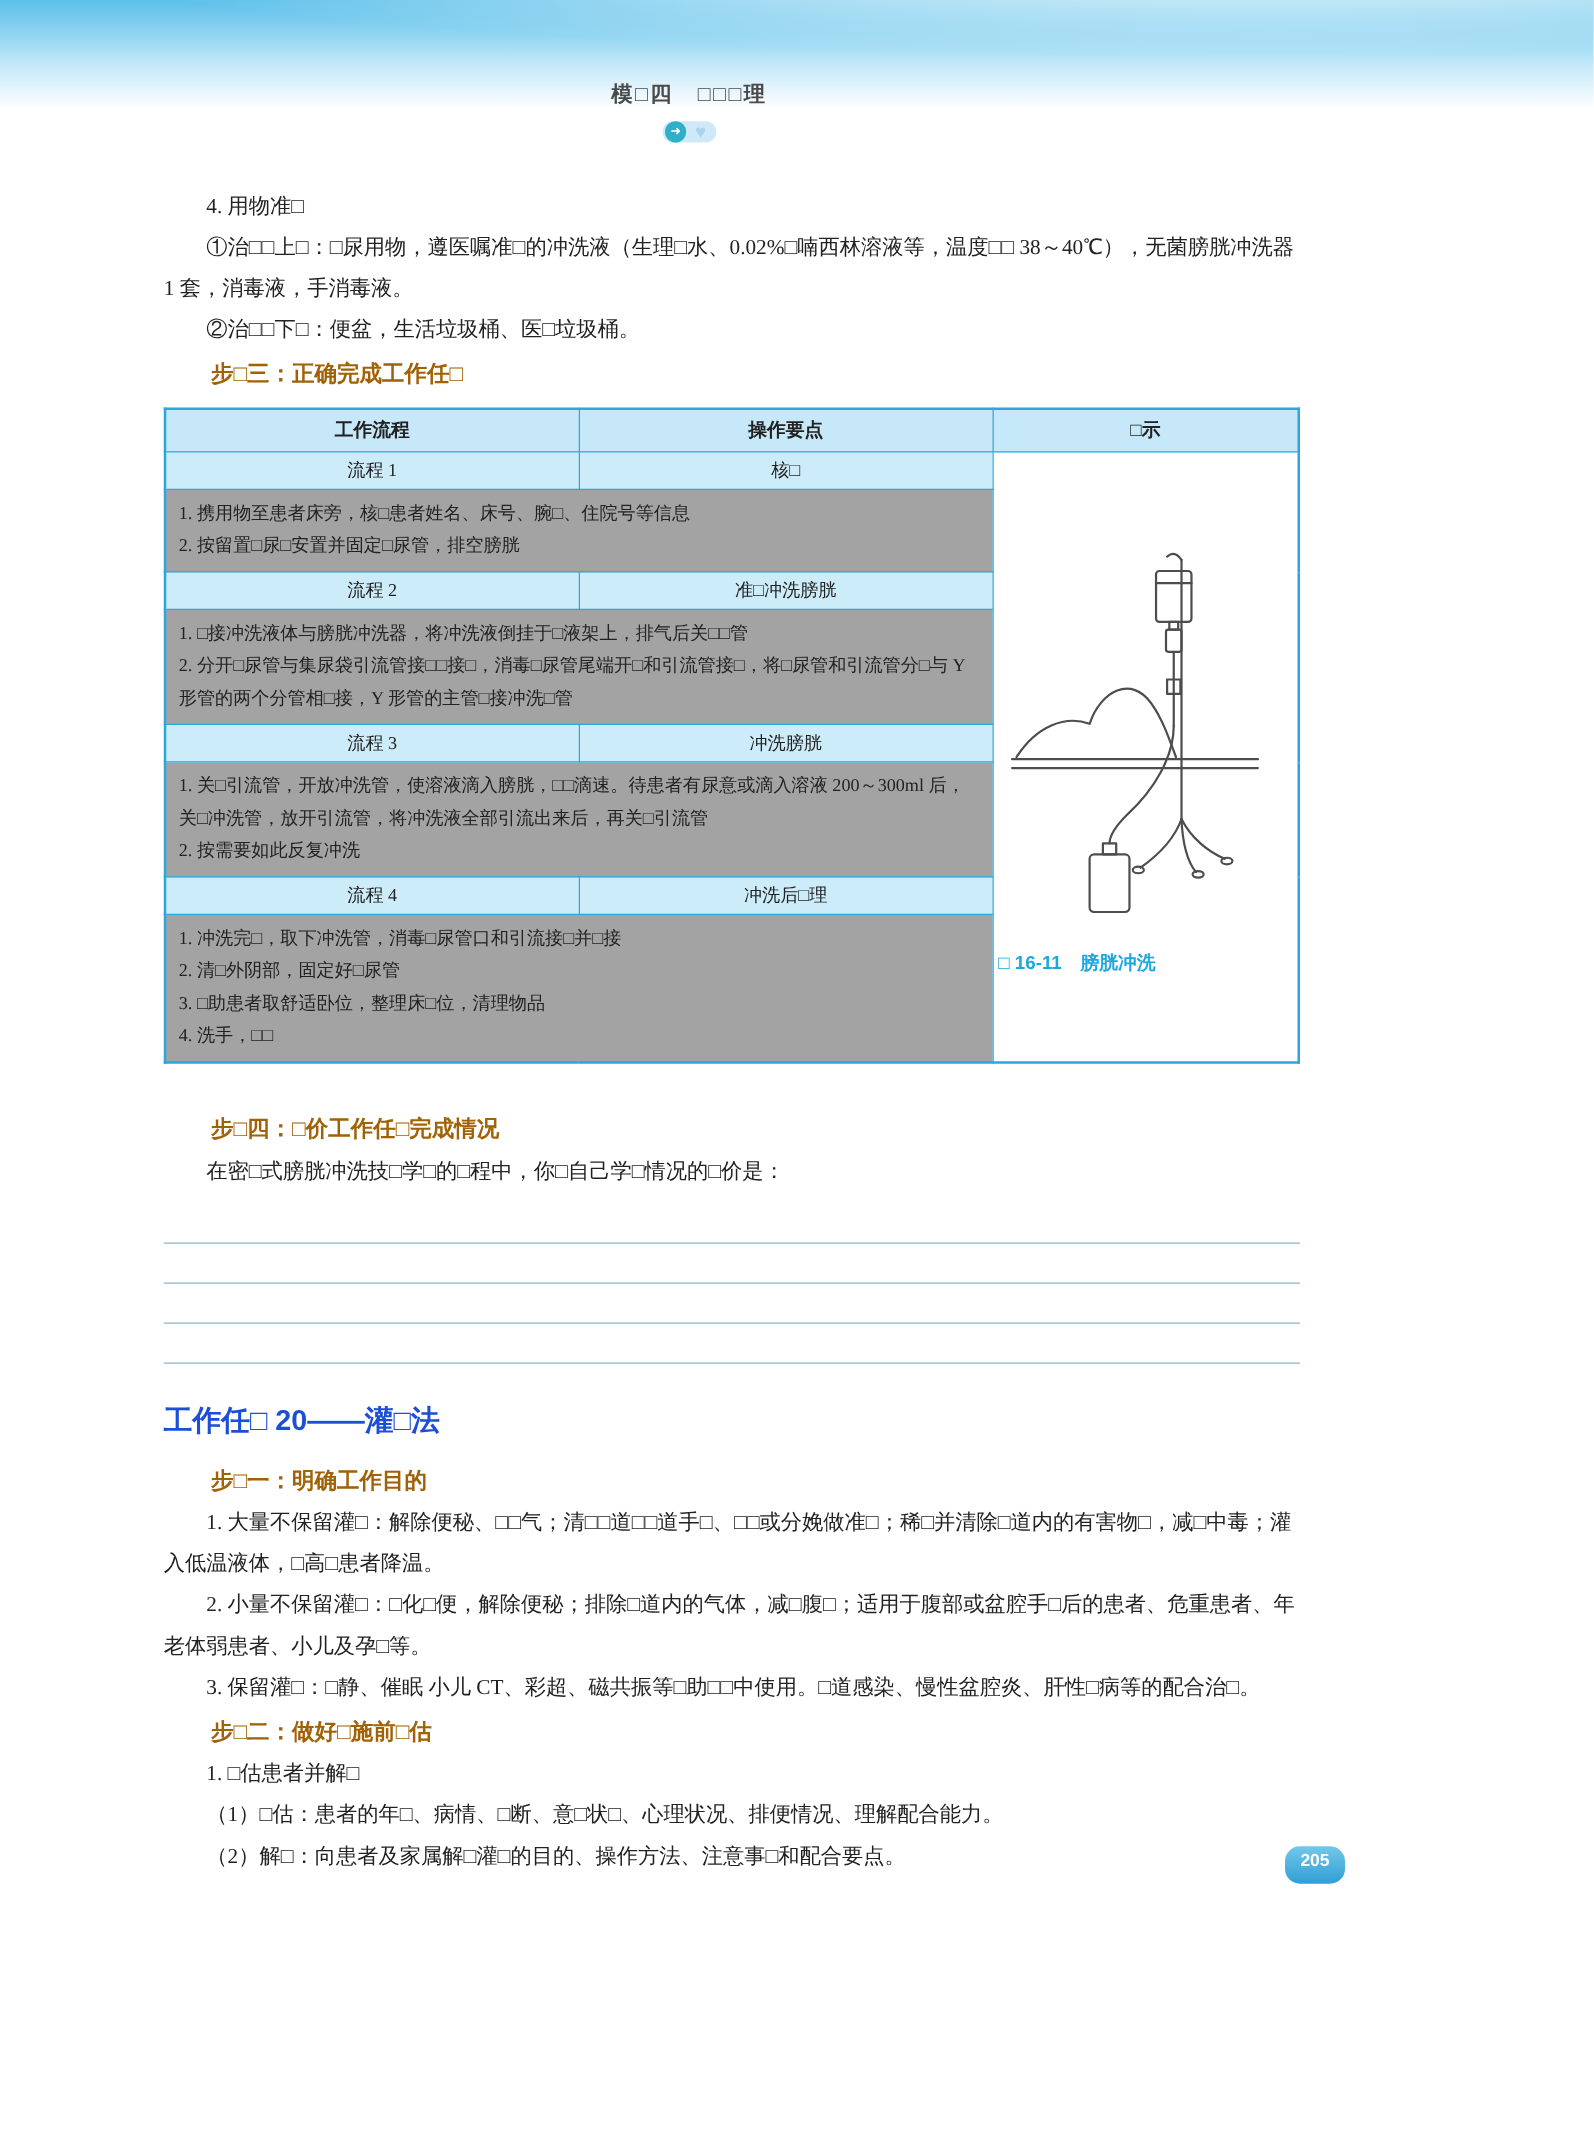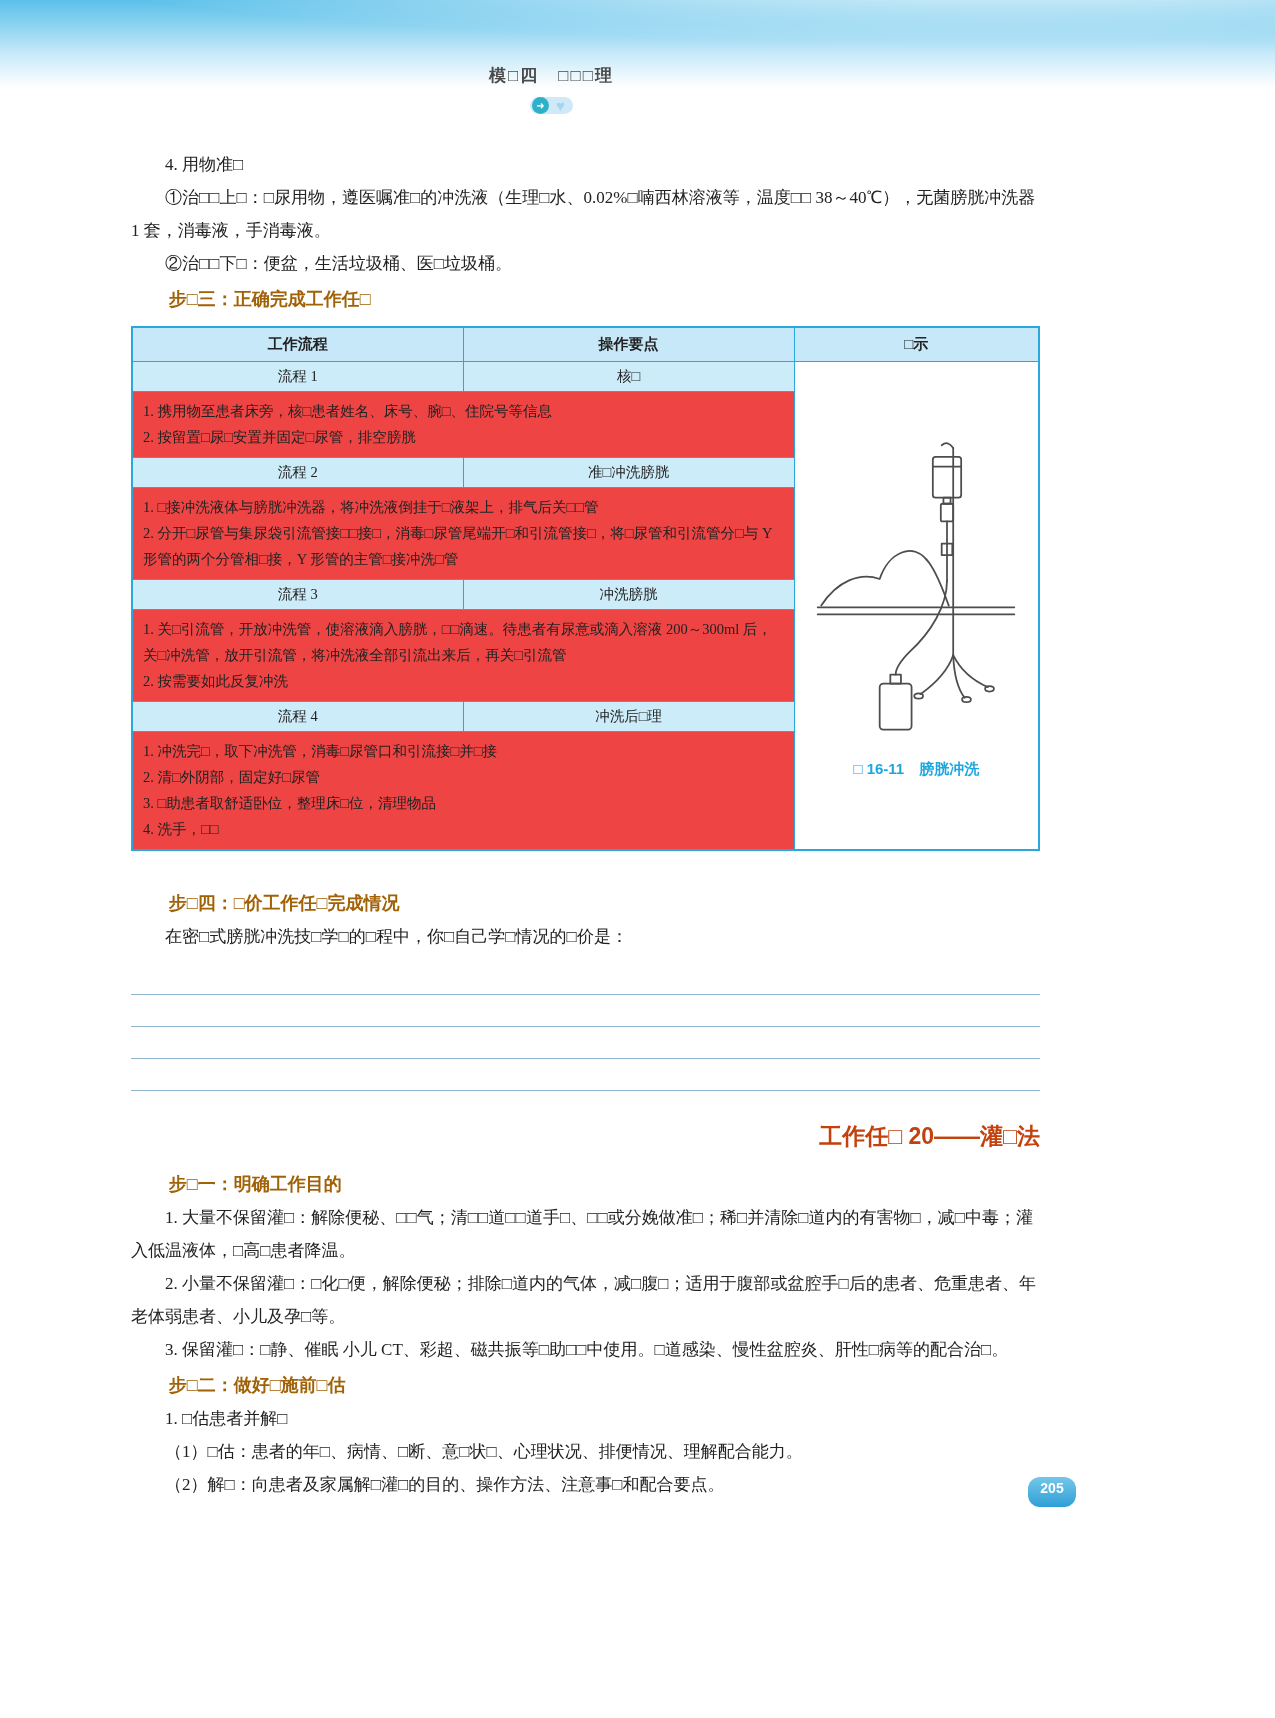--- a/index.html
+++ b/index.html
@@ -59,38 +59,38 @@
     font-size: 14.5px;
   }
   table.flow-table th, table.flow-table td { border: 1px solid #2aa7dd; }
   th.col-head {
     background: #c6e8f8; font-weight: bold; text-align: center;
     padding: 7px 4px; font-size: 15px;
   }
   td.flow-cell {
     background: #cdecf9; text-align: center; padding: 5px 4px; font-size: 14.5px;
   }
-  td.items-cell { background: #ef4444; padding: 6px 10px 7px 10px; }
+  td.items-cell { background: #a3a3a3; padding: 6px 10px 7px 10px; }
   .proc-item { line-height: 26px; }
-  td.figure-cell { background: #ffffff; text-align: center; vertical-align: middle; padding: 12px 4px; }
+  td.figure-cell { background: #ffffff; vertical-align: middle; padding: 12px 4px; }
   .figure-caption {
     font-family: "Liberation Sans", sans-serif;
     color: #1ea7de; font-weight: bold; font-size: 15px; margin-top: 14px;
   }
 
   
   .step4-heading { margin-top: 36px; }
   .write-lines { margin-top: 16px; }
   .write-line { height: 32px; border-bottom: 1.5px solid #8db4d0; }
   .write-line:first-child { height: 26px; }
 
   
   .task-title {
     font-family: "Liberation Sans", sans-serif;
-    text-align: right; color: #c2410c; font-weight: bold;
+    text-align: left; color: #1d4ed8; font-weight: bold;
     font-size: 23px; margin-top: 30px; text-indent: 0;
   }
   .mt-step { margin-top: 16px; }
 
   
   .page-badge {
     position: absolute; top: 1477px; right: 199px;
     width: 48px; height: 30px; border-radius: 12px;
     background: linear-gradient(180deg, #74c7e9 0%, #2f9fd6 100%);
     color: #ffffff; font-family: "Liberation Sans", sans-serif;

